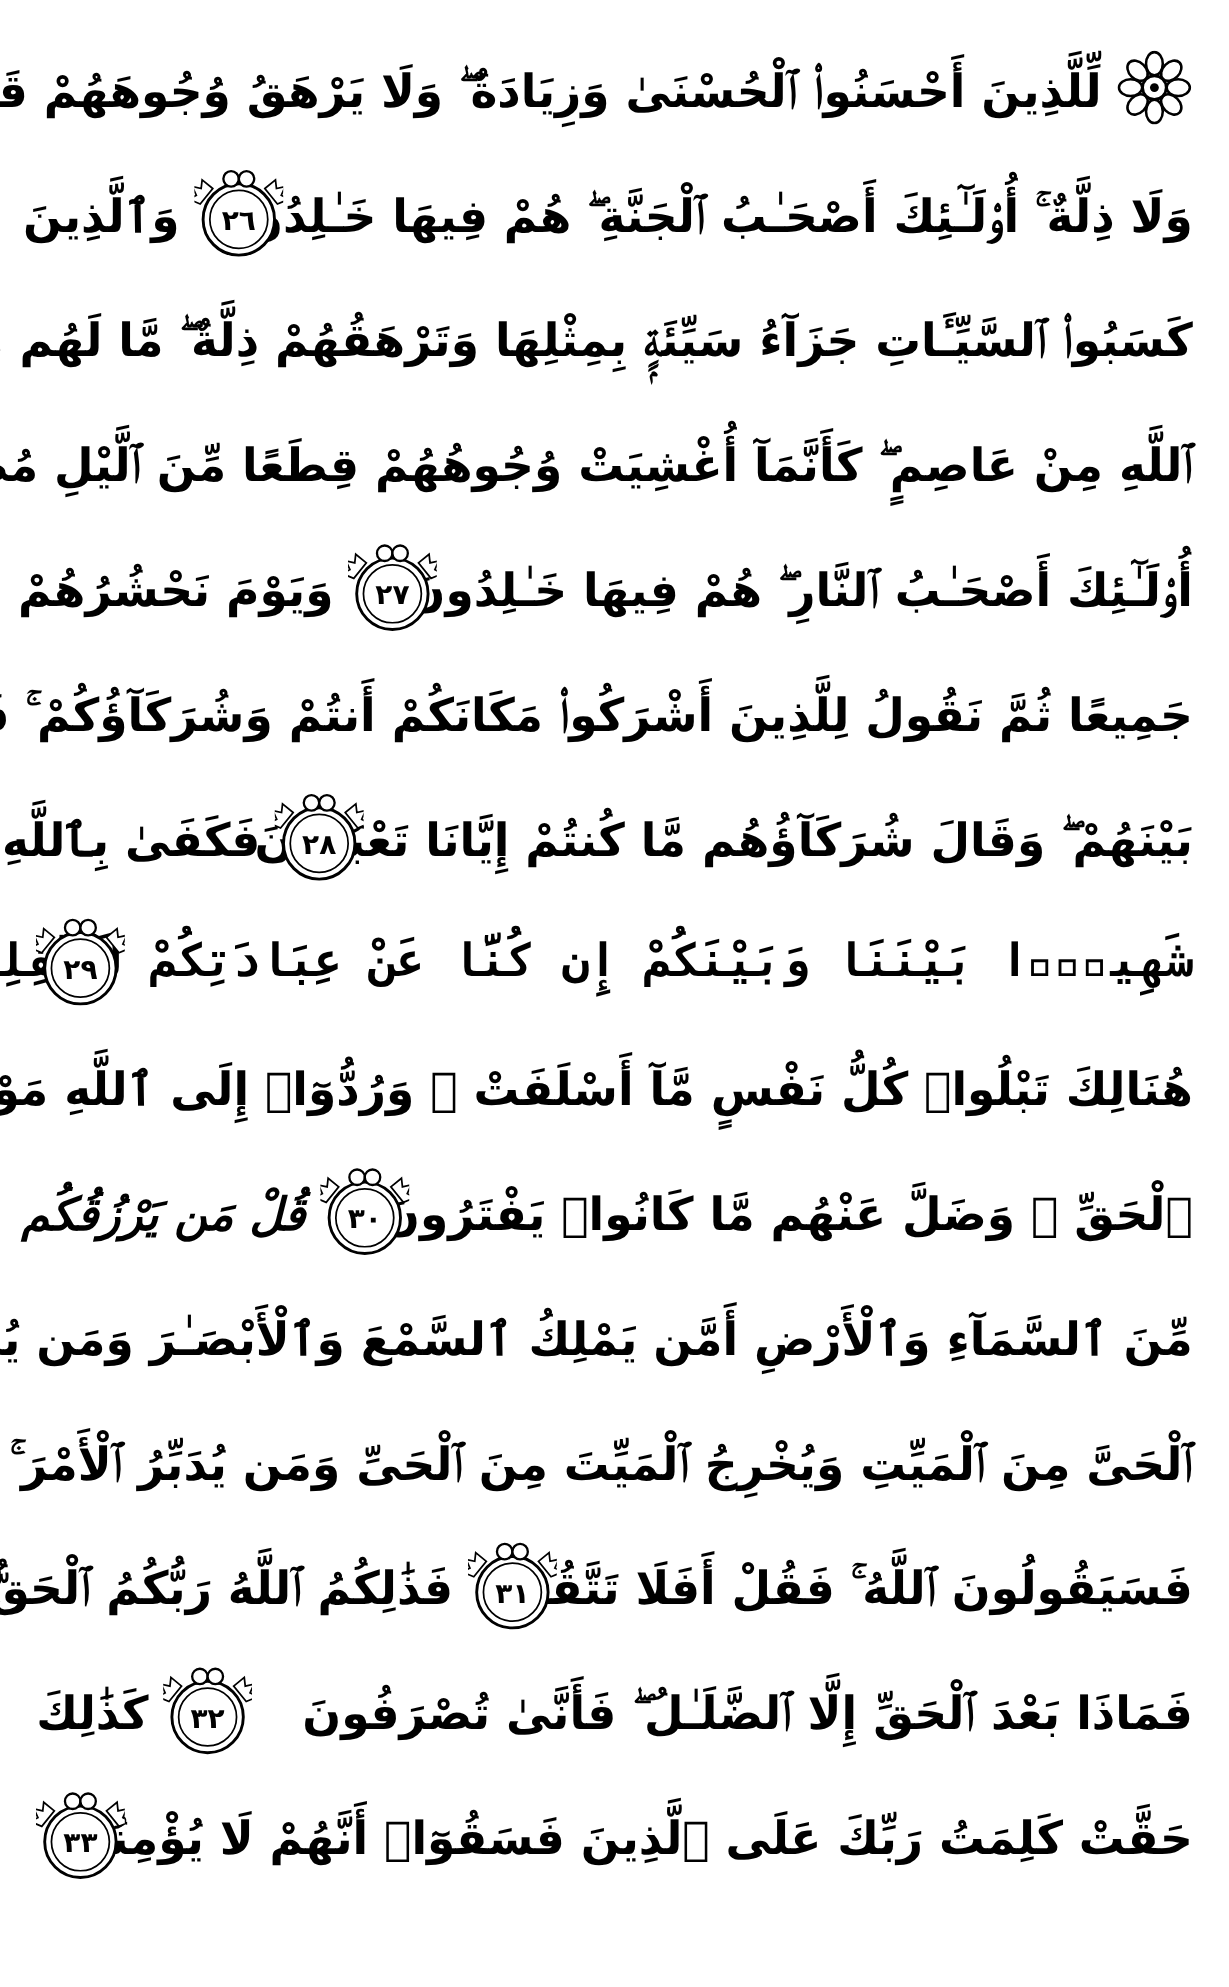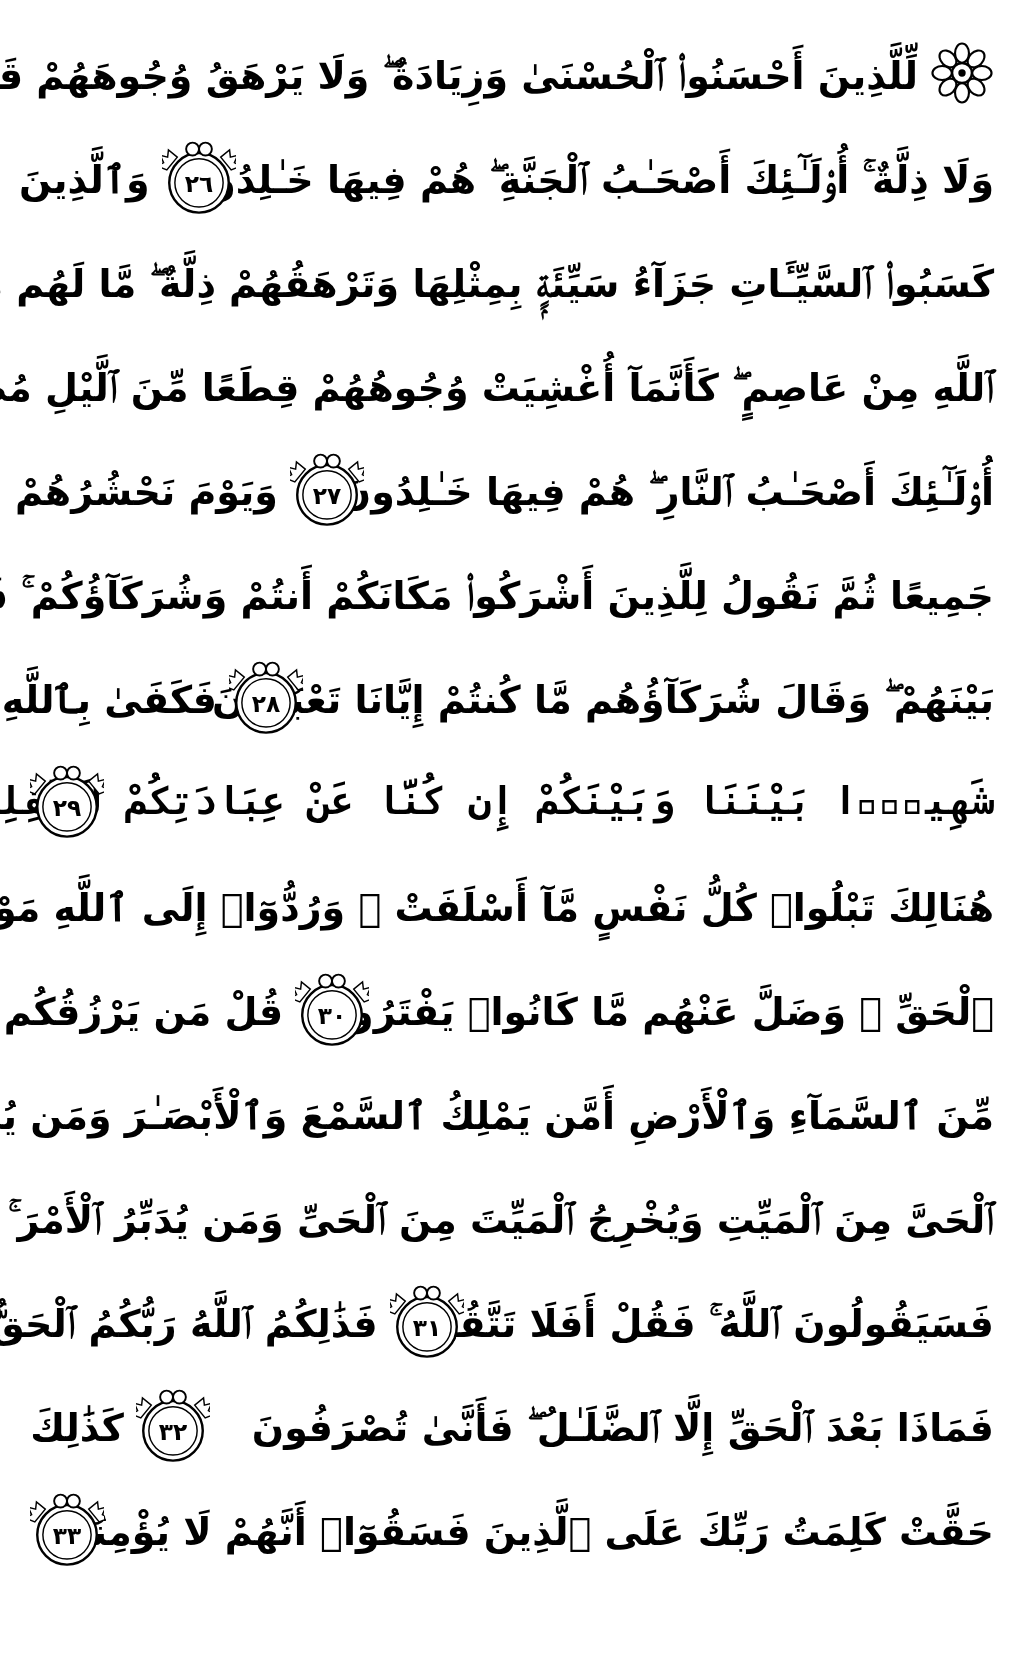--- a/index.html
+++ b/index.html
@@ -191,21 +191,21 @@
               <path d="M73 26 l11 -9 l1 9 l9 -2 l-4 9 l8 4 l-12 5 Z" stroke-width="1.8"></path>
               <path d="M19 26 l-11 -9 l-1 9 l-9 -2 l4 9 l-8 4 l12 5 Z" stroke-width="1.8"></path>
               <circle cx="46" cy="58" r="37" stroke-width="3"></circle>
               <circle cx="46" cy="58" r="30" stroke-width="1.8"></circle>
               <circle cx="38" cy="16" r="8" stroke-width="2.4"></circle>
               <circle cx="54" cy="16" r="8" stroke-width="2.4"></circle>
             </g>
             <text class="vnum" x="46" y="69" text-anchor="middle">٣٠</text>
           </svg>
         </span>
-        <span class="seg-text" style="flex-grow: 3;">قُلْ مَن يَرْزُقُكُم</span>
+        <span class="seg-text" style="flex-grow: 3; font-style: italic;">قُلْ مَن يَرْزُقُكُم</span>
       </div>
       <div class="line">
         <span class="seg-text" style="flex-grow: 9;">مِّنَ ٱلسَّمَآءِ وَٱلْأَرْضِ أَمَّن يَمْلِكُ ٱلسَّمْعَ وَٱلْأَبْصَـٰرَ وَمَن يُخْرِجُ</span>
       </div>
       <div class="line">
         <span class="seg-text" style="flex-grow: 11;">ٱلْحَىَّ مِنَ ٱلْمَيِّتِ وَيُخْرِجُ ٱلْمَيِّتَ مِنَ ٱلْحَىِّ وَمَن يُدَبِّرُ ٱلْأَمْرَ ۚ</span>
       </div>
       <div class="line">
         <span class="seg-text" style="flex-grow: 6;">فَسَيَقُولُونَ ٱللَّهُ ۚ فَقُلْ أَفَلَا تَتَّقُونَ</span>
         <span class="verse-marker">

